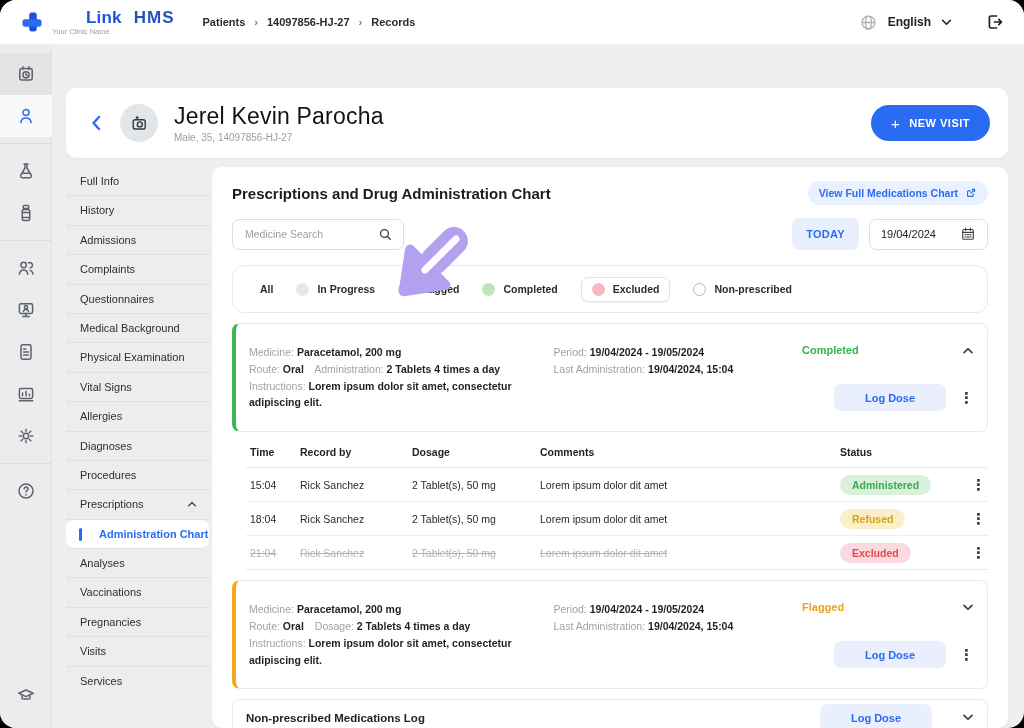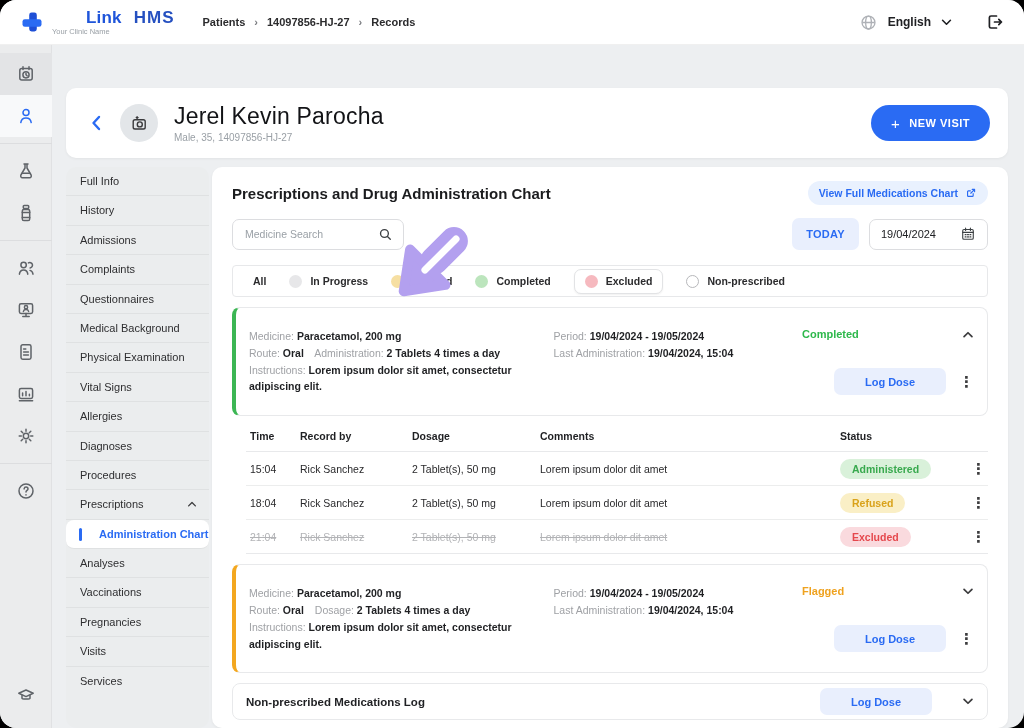--- a/index.html
+++ b/index.html
@@ -65,21 +65,21 @@
 
   .toolbar { display:flex; justify-content:space-between; align-items:center; margin-top:13px; }
   .search-box { width:172px; height:31px; border:1px solid #dcdde0; border-radius:7px; display:flex; align-items:center; padding:0 10px; }
   .search-box input { flex:1; border:none; outline:none; font-size:10.5px; color:#333; min-width:0; font-family:inherit; }
   .search-box input::placeholder { color:#9aa0a6; }
   .toolbar-right { display:flex; align-items:center; gap:10px; }
   .today-btn { height:32px; padding:0 14px; background:#e9effd; color:#2a6bf3; font-weight:700; font-size:11px; border-radius:7px; display:flex; align-items:center; cursor:pointer; letter-spacing:.3px; }
   .date-box { height:31px; border:1px solid #dcdde0; border-radius:7px; display:flex; align-items:center; padding:0 11px; gap:24px; cursor:pointer; }
   .date-value { font-size:11px; font-weight:400; color:#202124; }
 
-  .chips-bar { margin-top:15px; border:1px solid #e7e8ea; border-radius:4px; height:32px; display:flex; align-items:center; padding:0 20px; gap:23px; }
+  .chips-bar { margin-top:15px; border:1px solid #e7e8ea; border-radius:12px; height:48px; display:flex; align-items:center; padding:0 27px; gap:23px; }
   .chip { display:flex; align-items:center; gap:8px; font-size:10.5px; font-weight:600; color:#2b2b2d; cursor:pointer; }
   .dot { width:13px; height:13px; border-radius:50%; flex-shrink:0; }
   .dot-gray { background:#e7e7e9; }
   .dot-yellow { background:#f6dfa2; }
   .dot-green { background:#bce5bd; }
   .dot-pink { background:#f6b9bf; }
   .dot-outline { background:#fff; border:1.5px solid #b7b8bb; }
   .chip.selected { border:1px solid #e2e3e5; background:#fff; border-radius:7px; padding:5px 10px; box-shadow:0 1px 2px rgba(0,0,0,.06); }
 
   .med-card { border:1px solid #e8e9eb; border-left:4px solid #3cb654; border-radius:8px; margin-top:10px; padding:20px 13px; display:flex; }

